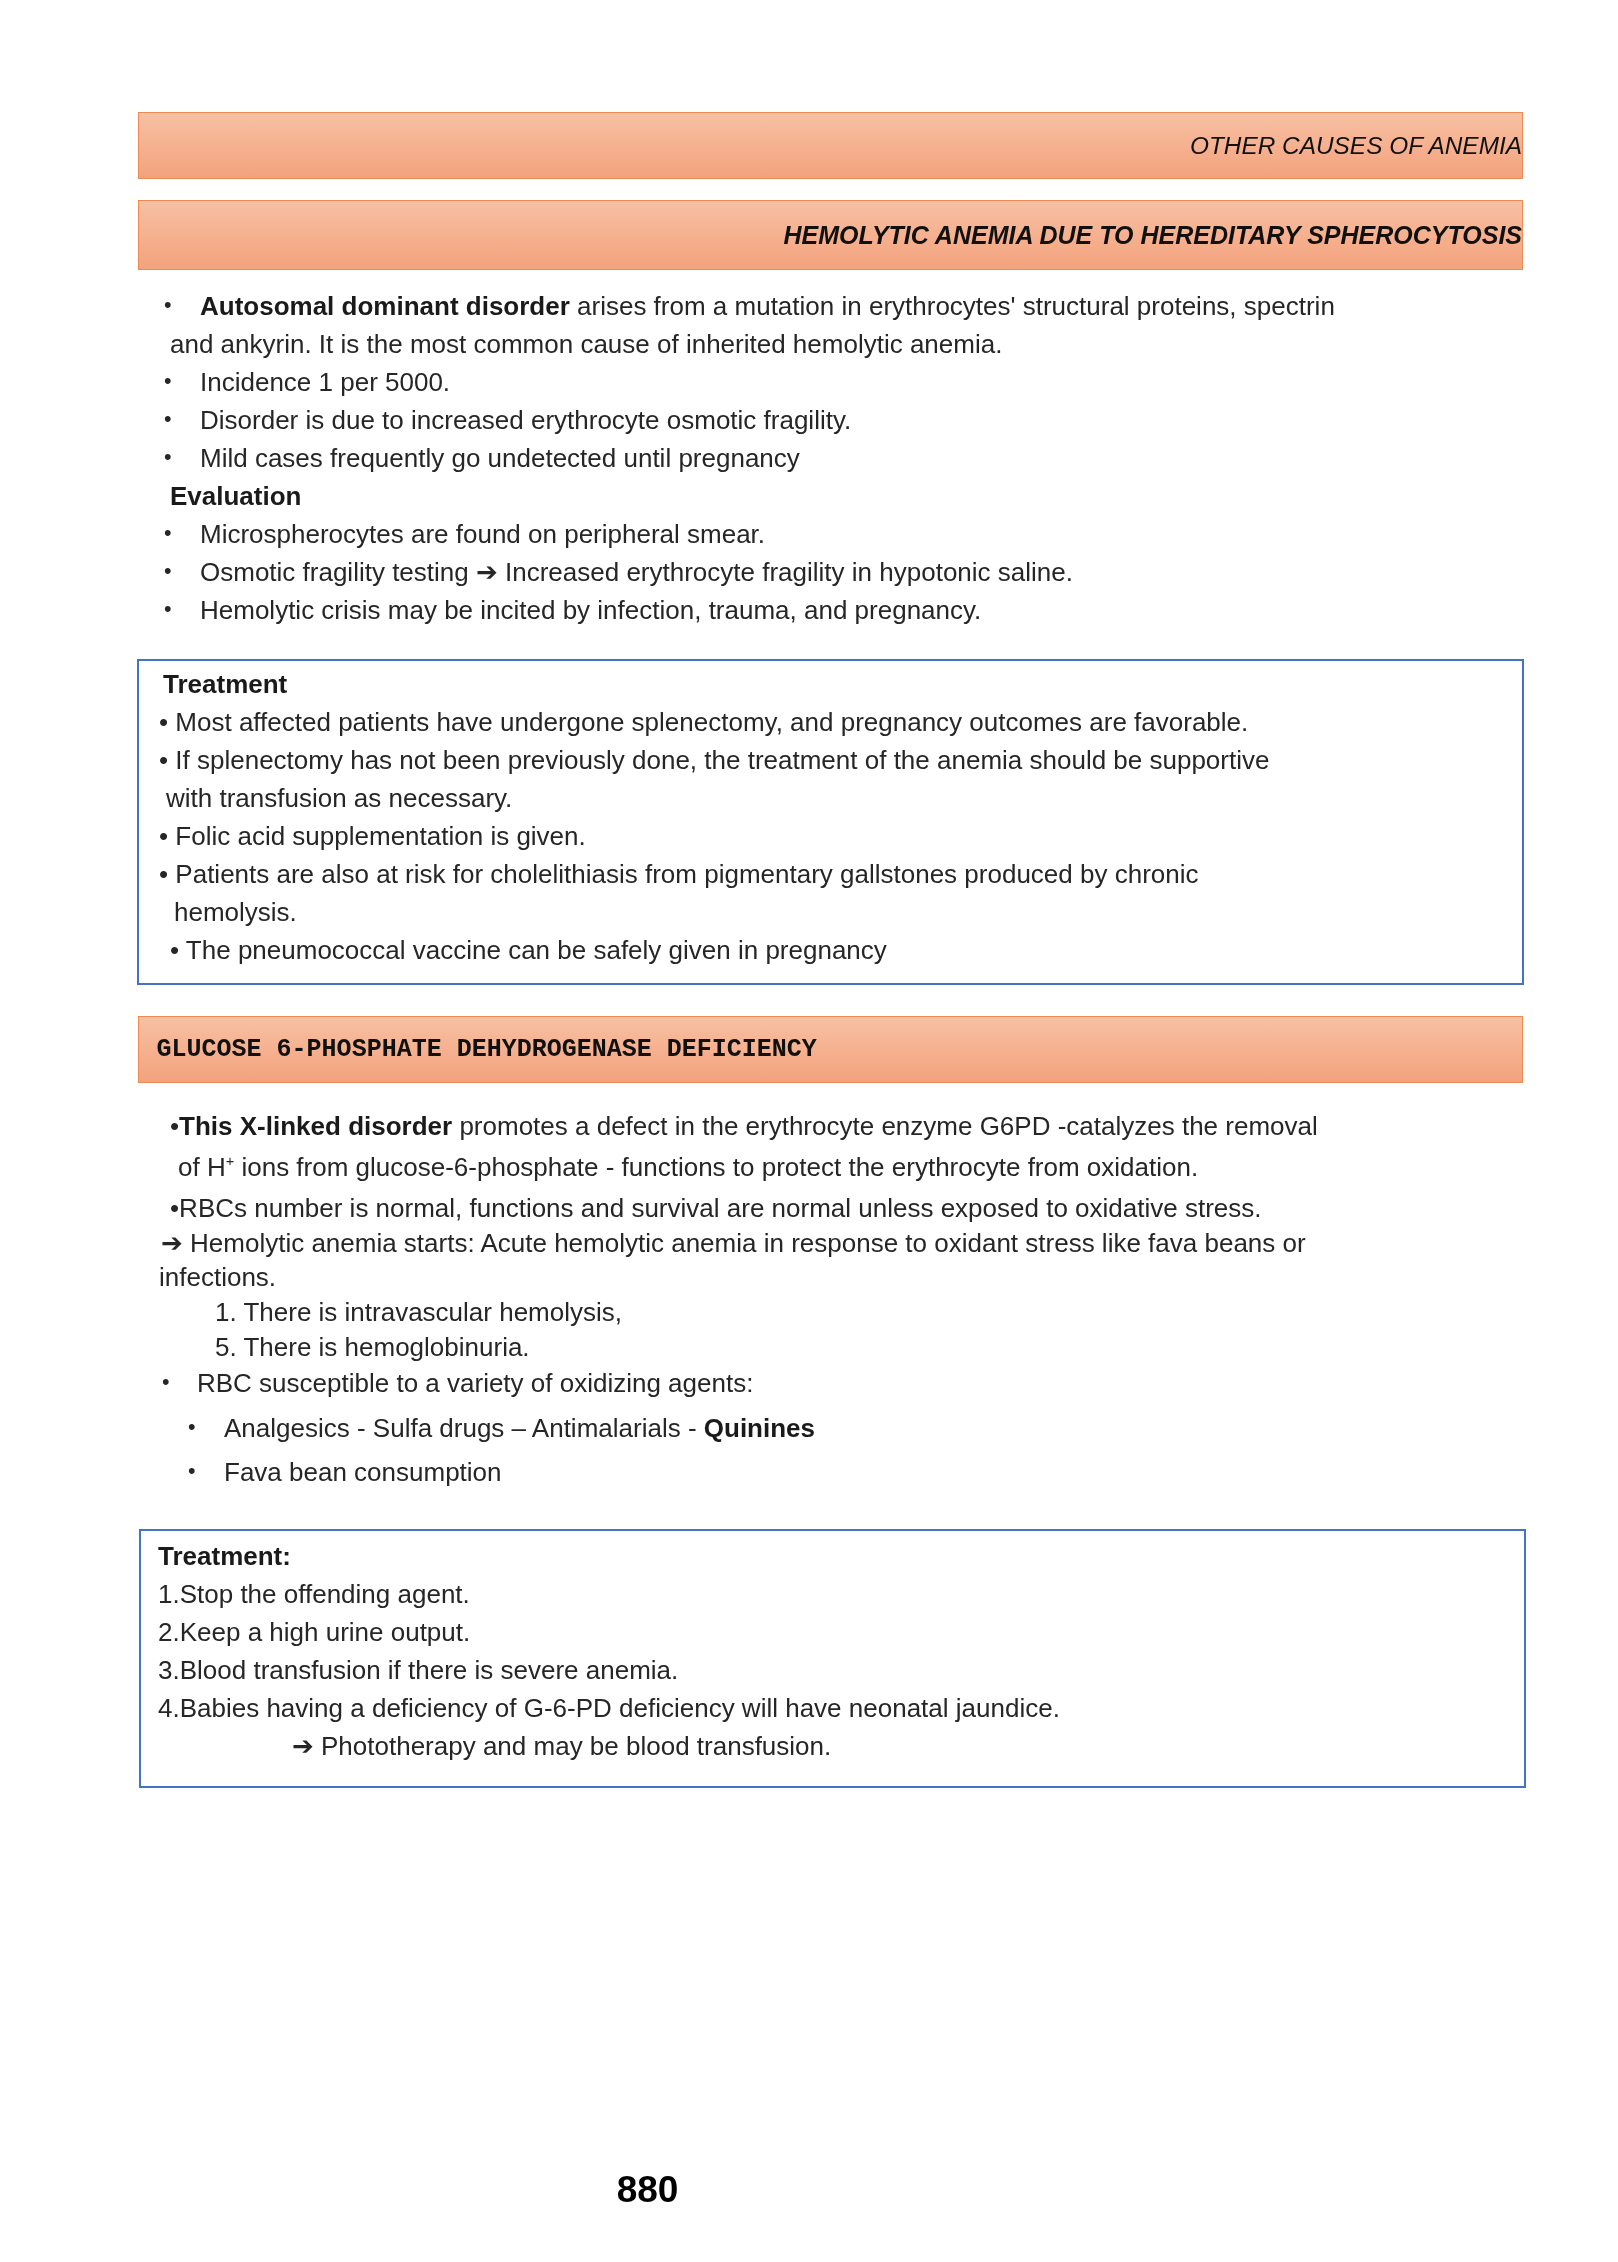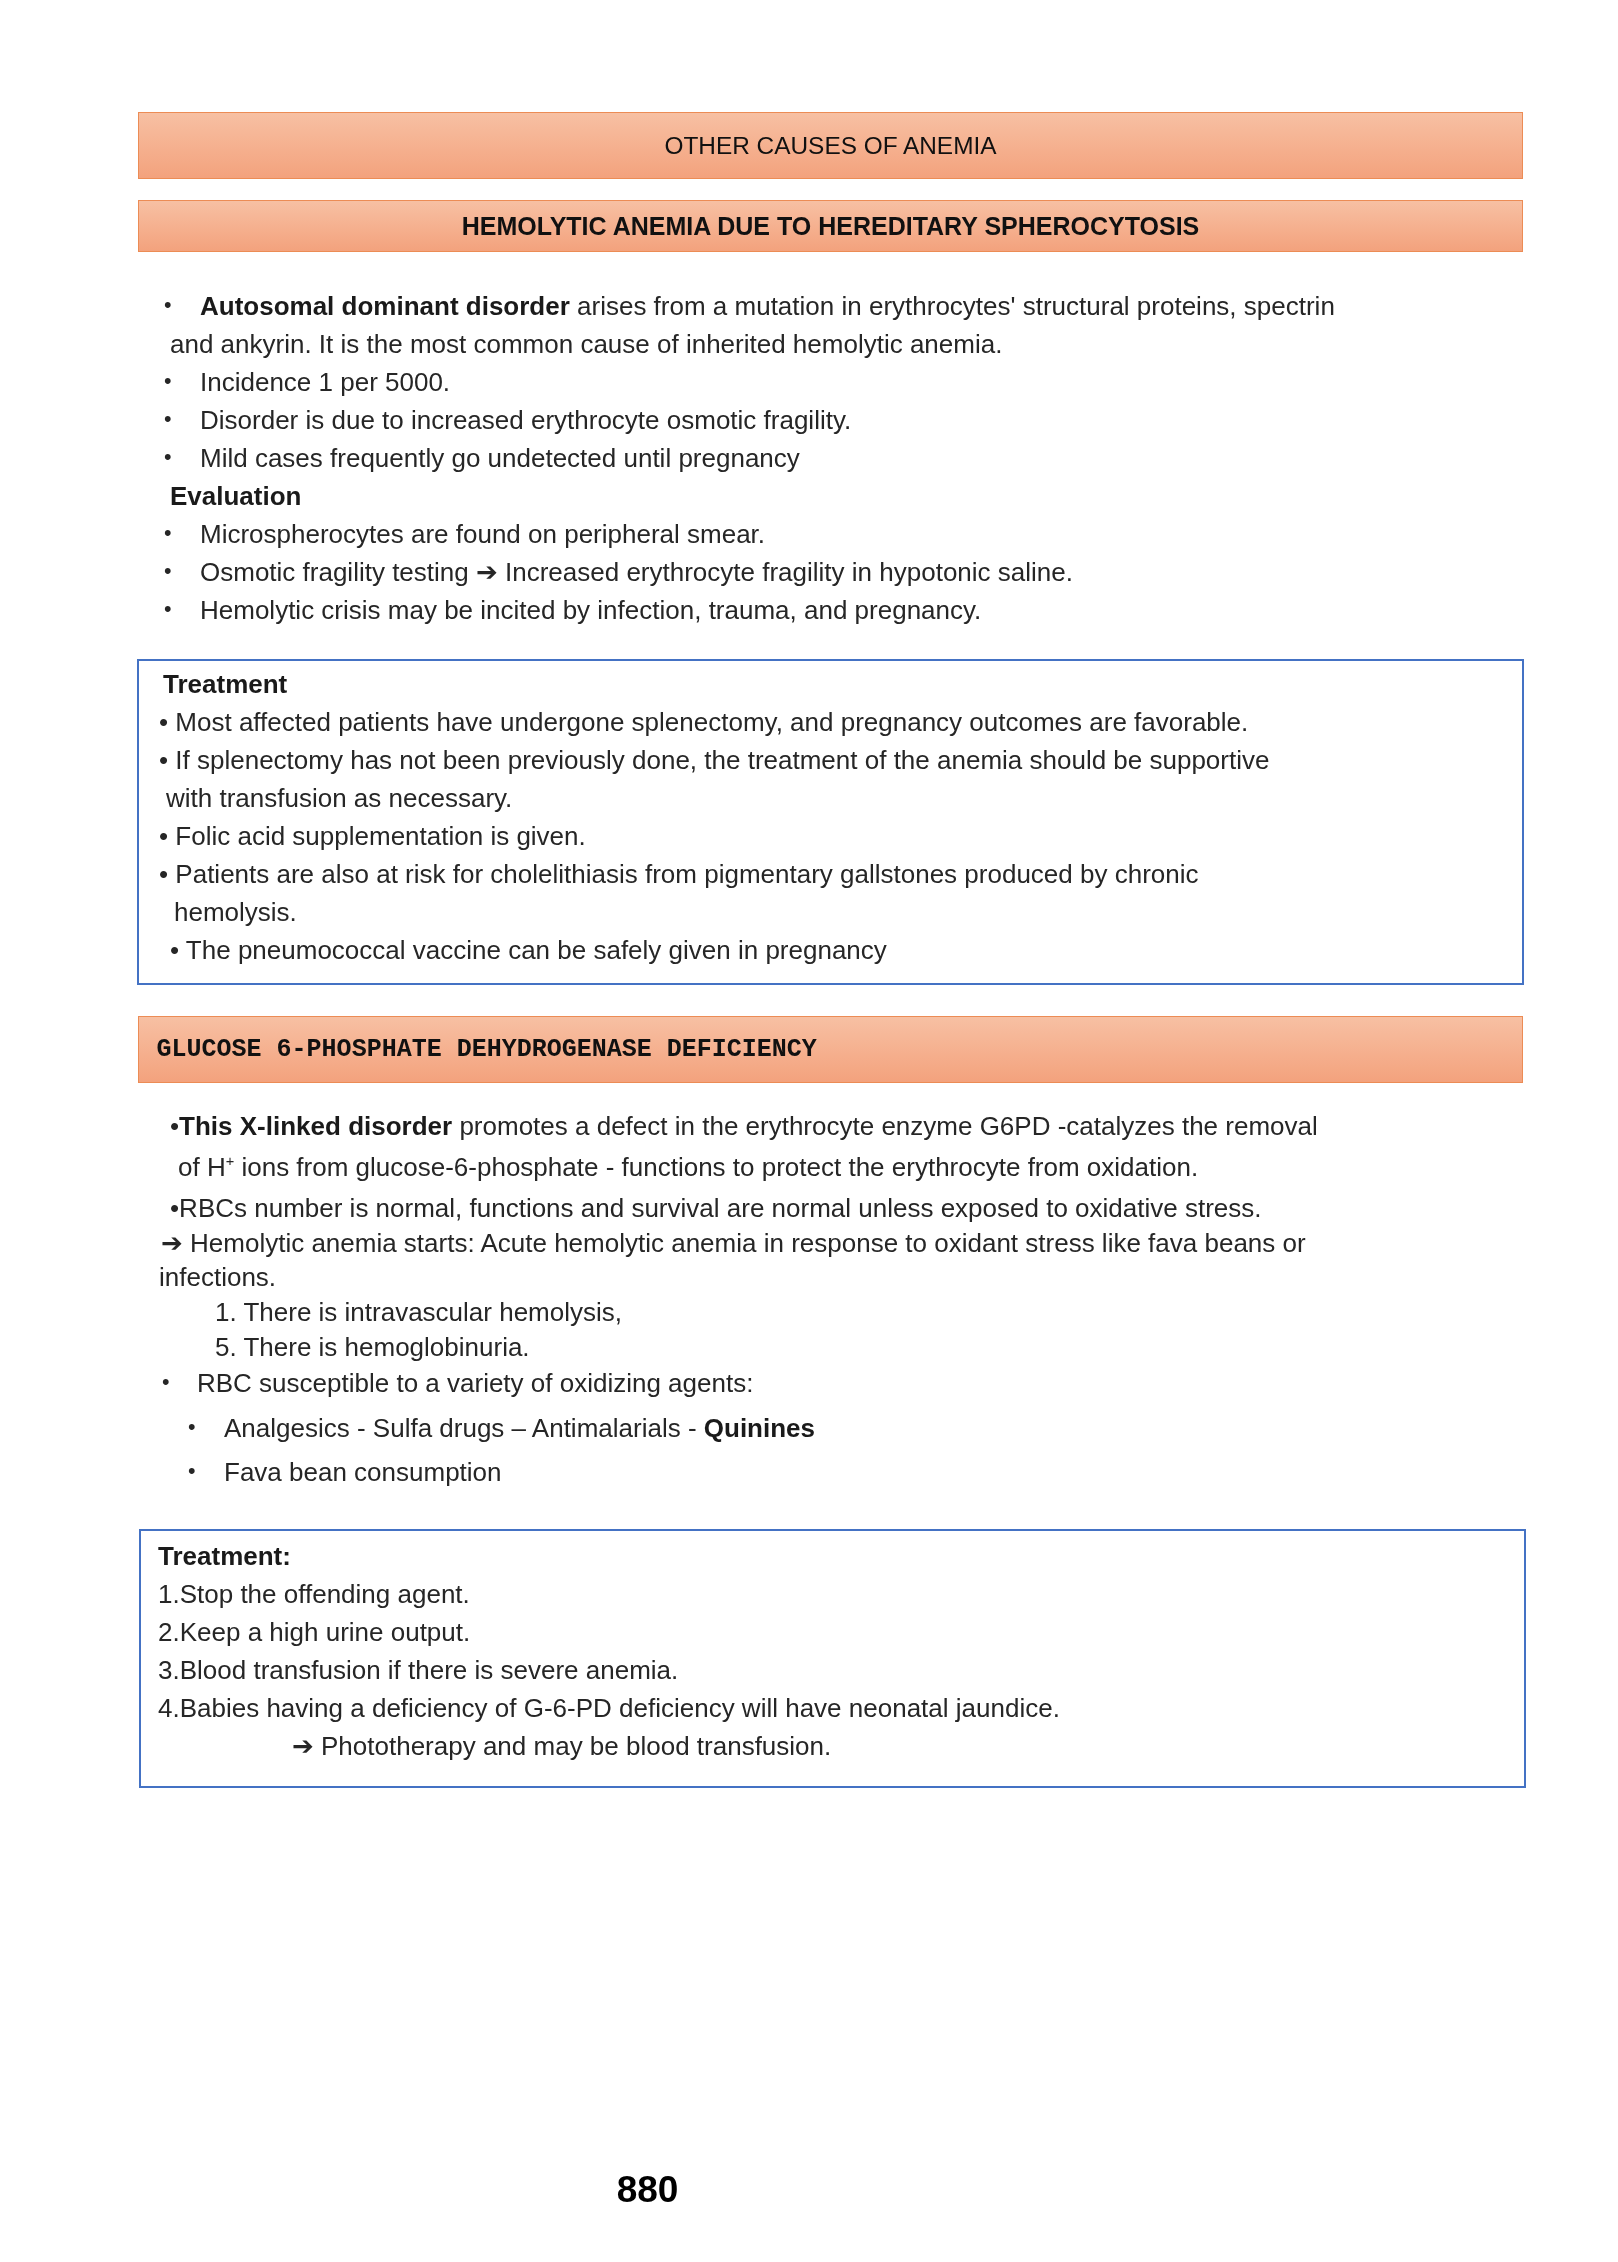--- a/index.html
+++ b/index.html
@@ -8,24 +8,24 @@
     font-family: "Liberation Sans", "DejaVu Sans", sans-serif;
     color: #262626;
   }
   .banner {
     position: absolute; left: 138px; width: 1385px; box-sizing: border-box;
     background: linear-gradient(to bottom, #f7c0a3 0%, #f5ae8c 60%, #f3a27d 100%);
     border: 1.5px solid #ec8c55;
     display: flex; align-items: center;
     color: #111;
   }
-  .banner.center { justify-content: center; }
+  .banner.center { justify-content: flex-end; font-style: italic; }
   .banner span { font-size: 24.4px; letter-spacing: 0px; }
   .banner.b1 { top: 112px; height: 67px; }
-  .banner.b2 { top: 200px; height: 52px; }
+  .banner.b2 { top: 200px; height: 70px; }
   .banner.b2 span { font-weight: bold; font-size: 25px; }
   .banner.b3 { top: 1016px; height: 67px; padding-left: 17.6px; }
   .banner.b3 span { font-weight: bold; font-size: 25px; font-family: Liberation Mono, monospace; }
 
   .line { position: absolute; font-size: 26px; white-space: nowrap; line-height: 1; }
   .bullet { position: absolute; font-size: 21.5px; line-height: 1; }
   b { font-weight: bold; color: #1a1a1a; }
 
   .box {
     position: absolute; left: 137px; width: 1387px; box-sizing: border-box;

